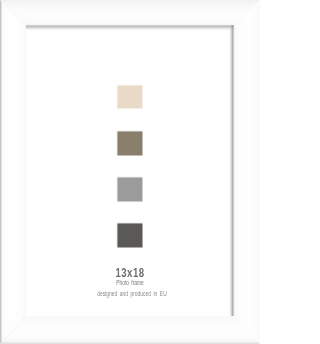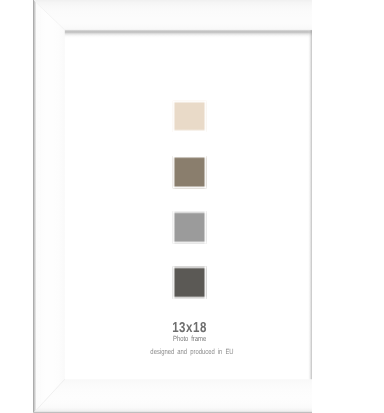--- a/index.html
+++ b/index.html
@@ -1,17 +1,17 @@
 <!DOCTYPE html>
 <html><head>
 <meta charset="utf-8">
 <title>Photo frame 13x18</title>
 <style>
   html,body{margin:0;padding:0;width:260px;height:344px;overflow:hidden;background:#ffffff;}
-  .stage{position:relative;width:260px;height:344px;background:#000000;margin-left:28px;}
+  .stage{position:relative;width:260px;height:344px;background:#fef9c3;}
   svg.frame{position:absolute;left:0;top:0;width:260px;height:344px;display:block;}
   .mat{position:absolute;left:26px;top:25px;width:207.5px;height:291px;}
   .swatch{position:absolute;left:116px;width:28px;}
   .label{position:absolute;left:0;width:260px;text-align:center;white-space:nowrap;}
   .size-label{top:267px;font:700 12px/1 "Liberation Sans",sans-serif;color:#6e6e6e;
               letter-spacing:0.6px;transform:scaleX(0.8) translateZ(0);}
   .type-label{top:280px;font:400 6.3px/1 "Liberation Sans",sans-serif;color:#7a7a7a;
               word-spacing:1.2px;transform:scaleX(0.78) translateZ(0);}
   .origin-label{top:291px;margin-left:2px;font:400 6.3px/1 "Liberation Sans",sans-serif;color:#8a8a8a;
               word-spacing:1.5px;transform:scaleX(0.78) translateZ(0);}

